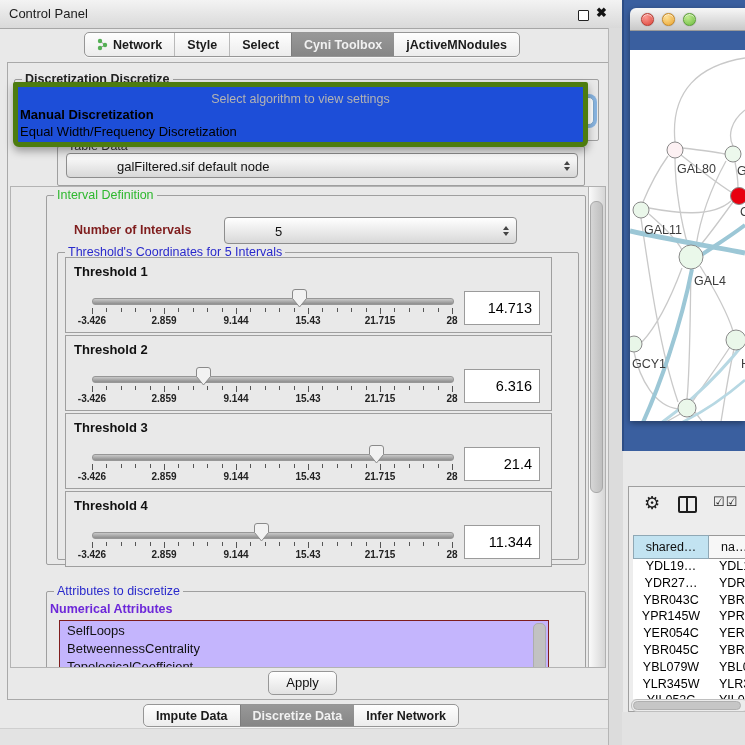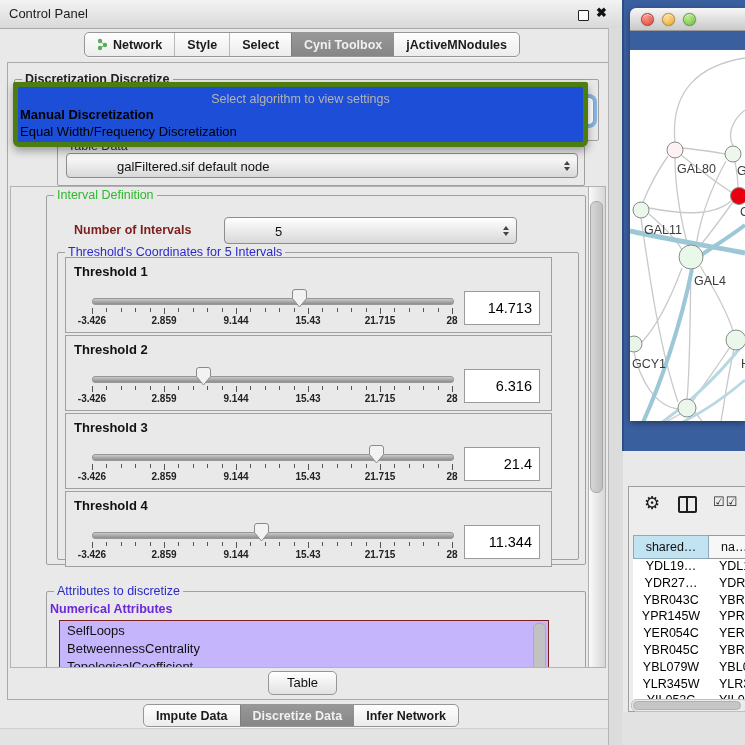--- a/index.html
+++ b/index.html
@@ -332,21 +332,21 @@
           <div class="li">BetweennessCentrality</div>
           <div class="li">TopologicalCoefficient</div>
           <div id="attrScroll"></div>
         </div>
     </div>
   </div>
   <div class="abs vscroll" style="left:588px;top:186px;width:16px;height:480px;">
     <div class="vthumb" style="top:14px;height:290px;"></div>
   </div>
 
-  <div id="applyBtn" class="abs">Table</div>
+  <div id="applyBtn" class="abs">Apply</div>
 
   <div id="bottabs" class="seg abs">
       <div class="s">
         <span>Impute Data</span>
       </div>
       <div class="s sel">
         <span>Discretize Data</span>
       </div>
       <div class="s">
         <span>Infer Network</span>

